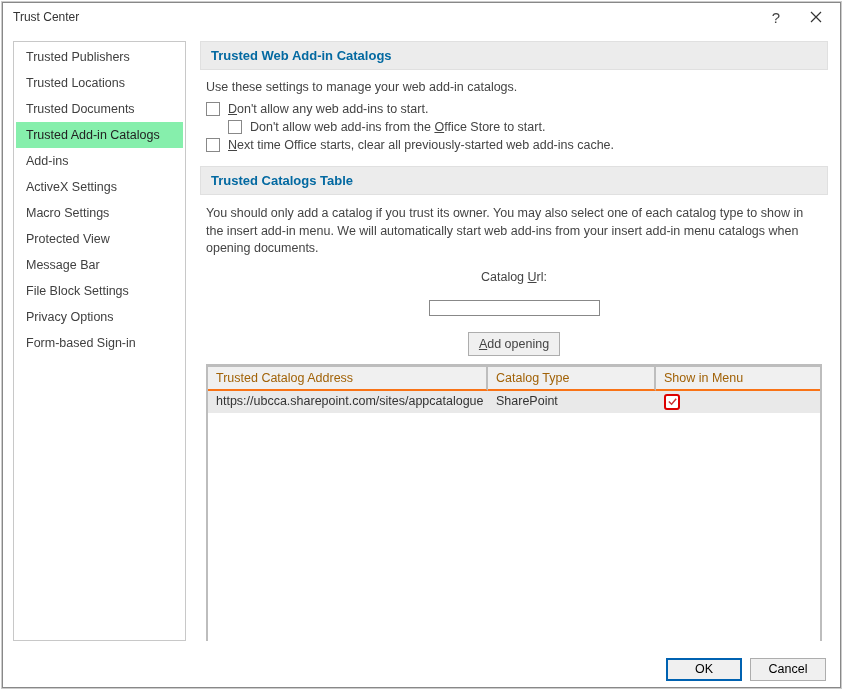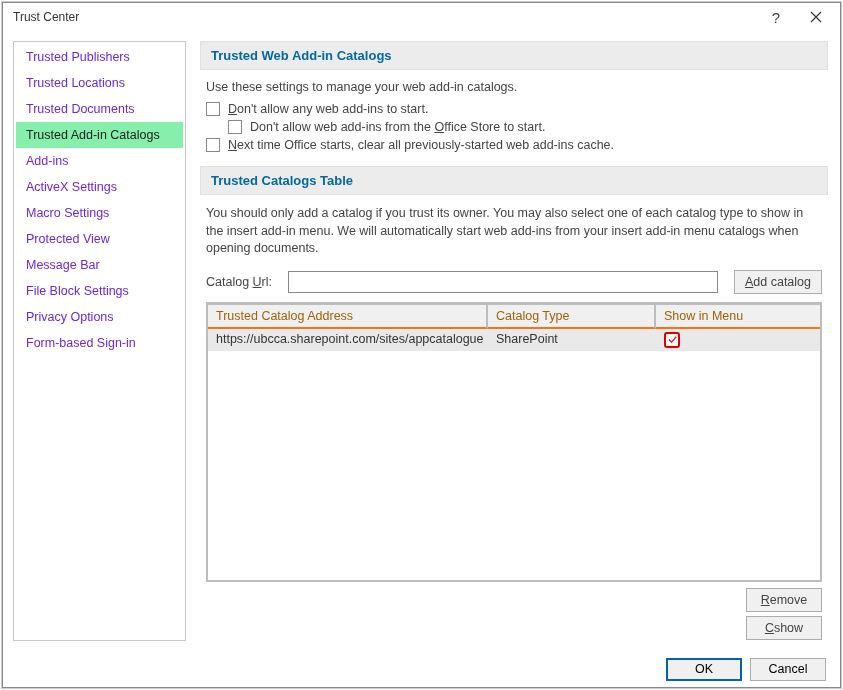--- a/index.html
+++ b/index.html
@@ -17,42 +17,42 @@
     .titlebar .tbtn {
       width: 40px; height: 24px; display: flex; align-items: center;
       justify-content: center; font-size: 15px; color: #444; cursor: default;
     }
     .content { position: absolute; top: 28px; left: 0; right: 0; bottom: 36px; display: flex; }
     .sidebar {
       width: 173px; flex-shrink: 0; margin: 10px 0 10px 10px;
       border: 1px solid #c8c8c8; background: #fff; padding: 2px;
     }
     .sidebar-item {
-      padding: 6px 10px; font-size: 12.5px; color: #6d28d9; cursor: default;
+      padding: 6px 10px; font-size: 12.5px; color: #404040; cursor: default;
     }
     .sidebar-item.selected { background: #86efac; color: #222; }
     .main {
       flex: 1; margin: 10px 10px 10px 12px; padding: 0 2px; overflow: hidden;
       display: flex; flex-direction: column;
     }
     .section-header {
       background: #ececec; border: 1px solid #e0e0e0; padding: 6px 10px;
       font-size: 13px; font-weight: 600; color: #0369a1; margin-bottom: 10px;
     }
     .section-body { padding: 0 6px 12px 6px; font-size: 12.5px; color: #444; }
     .intro { margin-bottom: 6px; }
     .chk-row { display: flex; align-items: center; gap: 8px; padding: 2px 0; }
     .chk-row.indent { margin-left: 22px; }
     .chkbox {
       width: 14px; height: 14px; border: 1px solid #888; background: #fff; display: inline-block;
     }
     .chk-label { color: #444; }
     .chk-label .u { text-decoration: underline; }
     .desc { margin-bottom: 8px; line-height: 1.4; }
-    .url-row { display: flex; align-items: center; gap: 16px; margin-top: 4px; }
+    .url-row { display: flex; align-items: center; gap: 16px; margin-top: 4px; flex-direction: column; }
     .url-label .u { text-decoration: underline; }
     .url-input {
       flex: 1; height: 22px; border: 1px solid #888; padding: 0 4px; font-size: 12.5px;
     }
     .side-btn {
       height: 24px; padding: 0 10px; border: 1px solid #adadad; background: #f0f0f0;
       font-size: 12.5px; cursor: default; display: inline-flex; align-items: center;
     }
     .side-btn .u { text-decoration: underline; }
     .table-wrap {
@@ -141,21 +141,21 @@
       </div>
 
       <div class="section-header">Trusted Catalogs Table</div>
       <div class="section-body" style="flex:1;display:flex;flex-direction:column;">
         <div class="desc">You should only add a catalog if you trust its owner. You may also select one of each catalog type to show in the insert add-in menu. We will automatically start web add-ins from your insert add-in menu catalogs when opening documents.</div>
         <div class="url-row">
           <span class="url-label"><span>Catalog </span><span class="u">U</span><span>rl:</span></span>
           <input class="url-input" value="" style="">
           <span class="side-btn">
               <span class="u">A</span>
-              <span>dd catalog</span>
+              <span>dd opening</span>
             </span>
         </div>
 
         <div class="table-wrap">
           <div class="thead">
             <div class="th c1">Trusted Catalog Address</div>
             <div class="th c2">Catalog Type</div>
             <div class="th c3">Show in Menu</div>
           </div>
           <div class="tbody">

